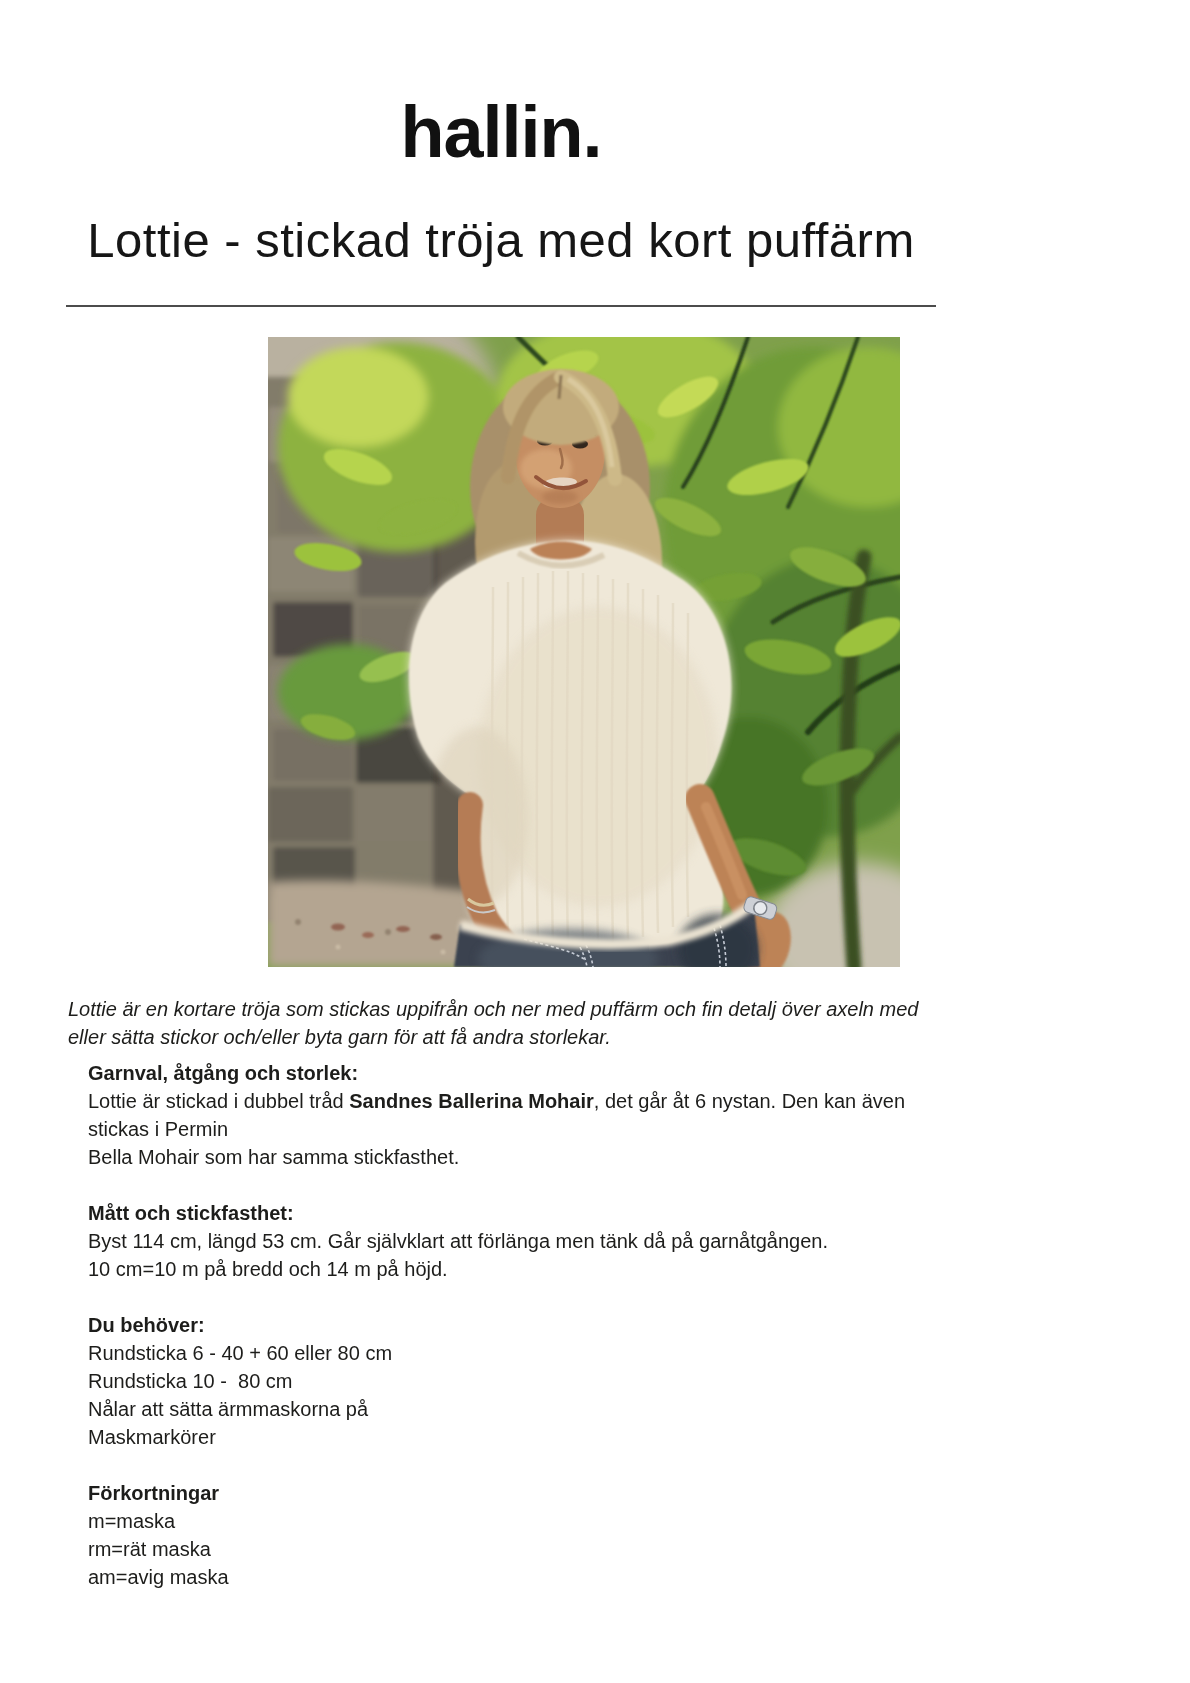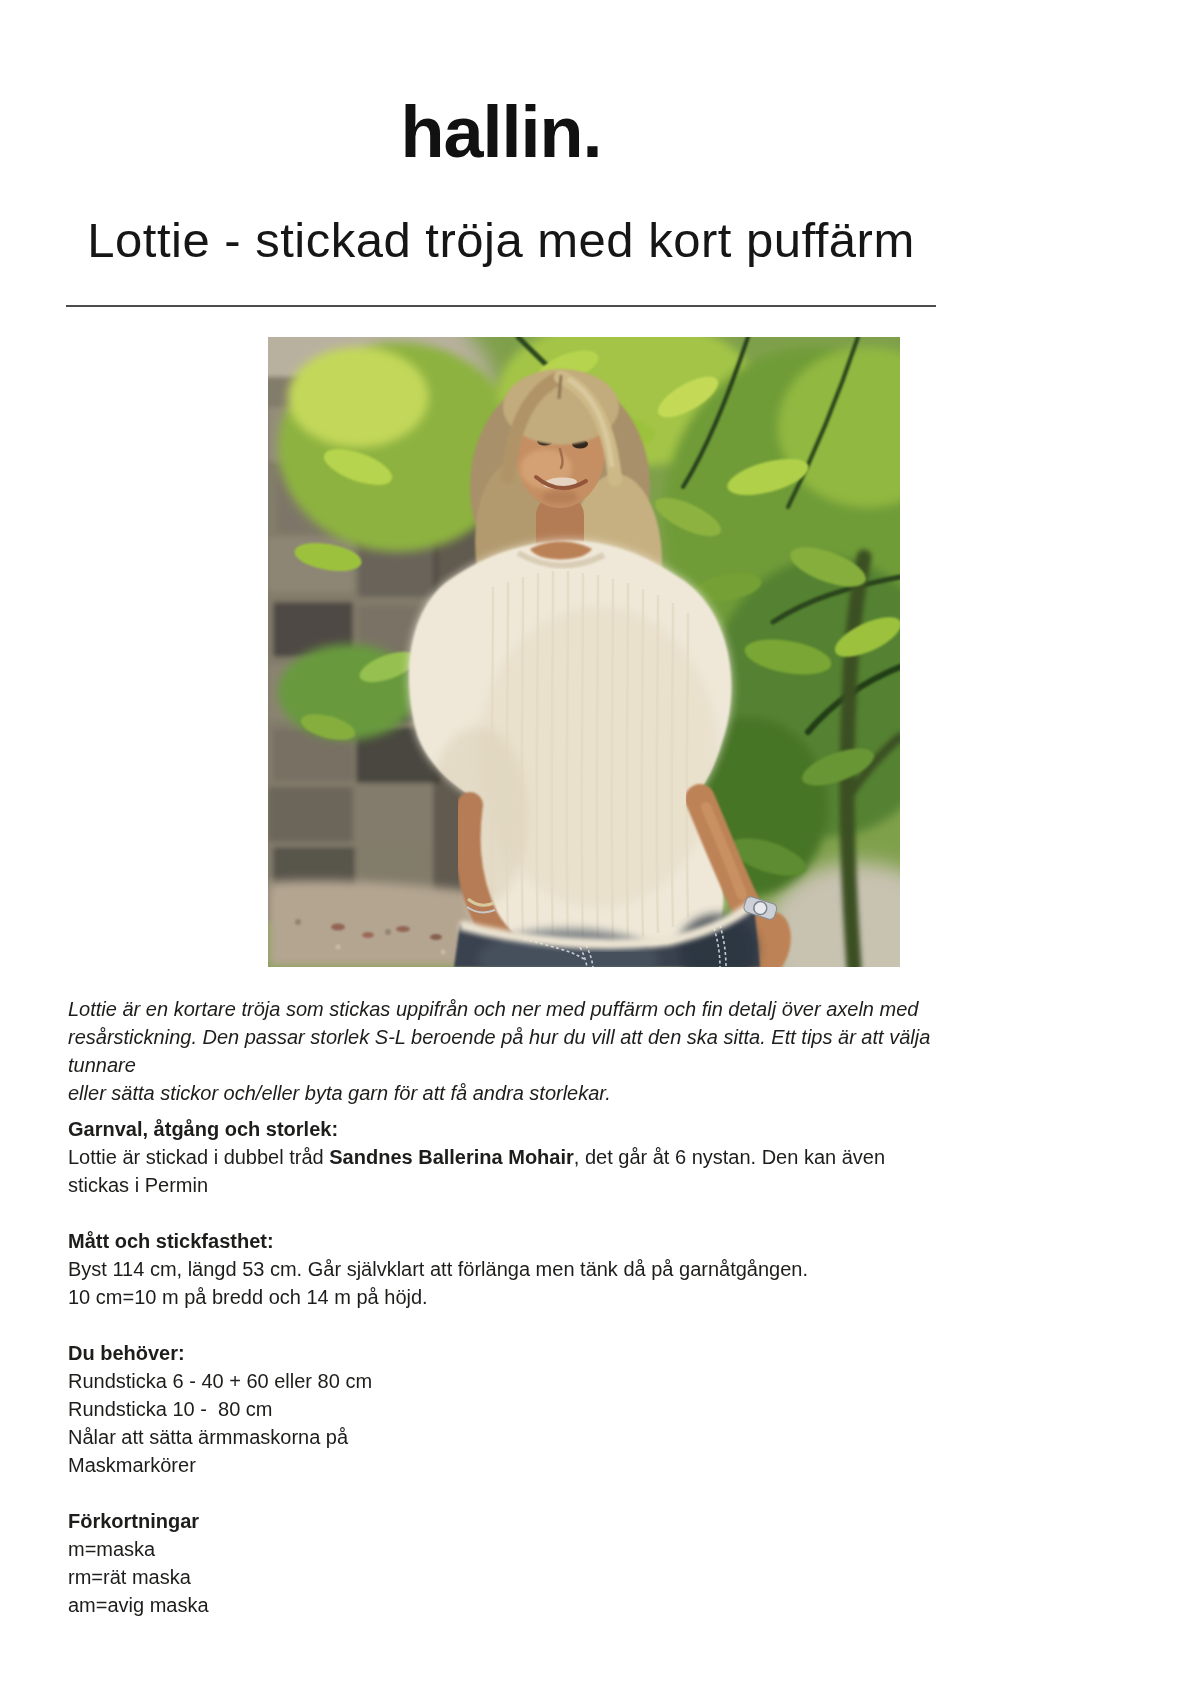--- a/index.html
+++ b/index.html
@@ -14,21 +14,21 @@
   }
   .title {
     text-align:center; margin:4px; padding-top:34px;
     font-size:49px; font-weight:400; letter-spacing:0.5px; line-height:60px; color:#161616;
   }
   .rule { margin:35px 66px 0 66px; border-top:2px solid #4c4c4c; height:0; }
   .photo-wrap { margin:30px 0 0 268px; width:632px; height:630px; }
   .content { margin:18px 60px 0 68px; font-size:20px; line-height:28px; }
   .line { white-space:pre-wrap; }
   .intro { font-style:italic;margin-top:28px; }
-  .section { margin-top:28px; }
+  .section { margin-top:28px;margin-left:20px; }
   .section.first { margin-top:8px; }
   .heading { font-weight:700; white-space:pre-wrap; }
   .b { font-weight:700; }
 </style>
 </head>
 <body>
 
 <div class="page">
 
   <div class="logo">hallin.</div>
@@ -240,27 +240,27 @@
 
         </g>
       </g>
     </svg>
   </div>
 
   <div class="content">
 
     <div class="intro">
       <div class="line">Lottie är en kortare tröja som stickas uppifrån och ner med puffärm och fin detalj över axeln med</div>
-      <div class="line">resårstickning. Den passar storlek S-L beroende på hur du vill att den ska sitta. Ett tips är att välja tunnare</div>
       <div class="line">eller sätta stickor och/eller byta garn för att få andra storlekar.</div>
     </div>
 
     <div class="section first">
       <div class="heading">Garnval, åtgång och storlek:</div>
       <div class="line"><span>Lottie är stickad i dubbel tråd </span><span class="b">Sandnes Ballerina Mohair</span><span>, det går åt 6 nystan. Den kan även stickas i Permin</span></div>
+      <div class="line">Bella Mohair som har samma stickfasthet.</div>
     </div>
 
     <div class="section">
       <div class="heading">Mått och stickfasthet:</div>
       <div class="line">Byst 114 cm, längd 53 cm. Går självklart att förlänga men tänk då på garnåtgången.</div>
       <div class="line">10 cm=10 m på bredd och 14 m på höjd.</div>
     </div>
 
     <div class="section">
       <div class="heading">Du behöver:</div>

